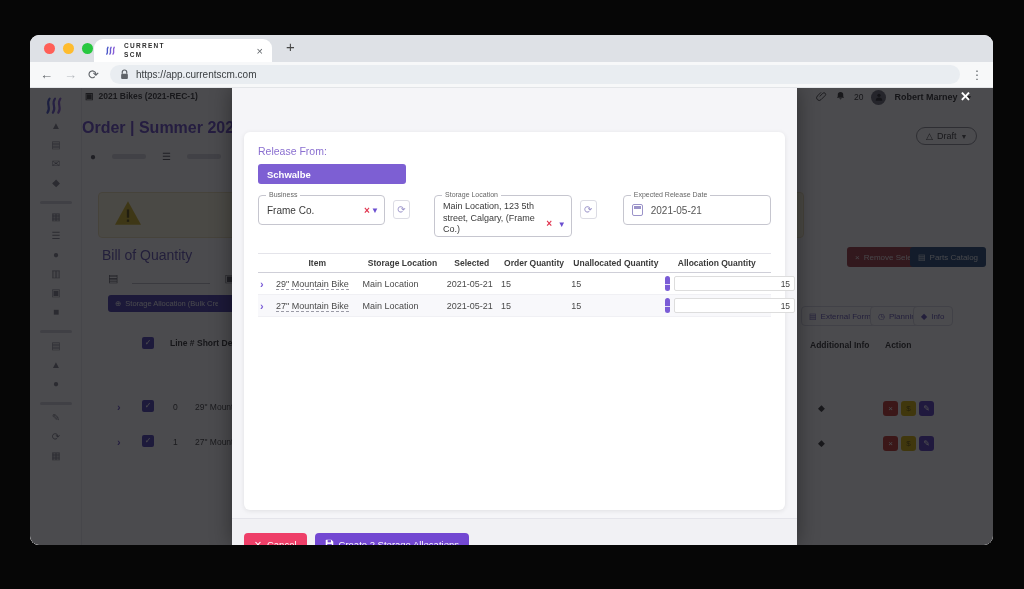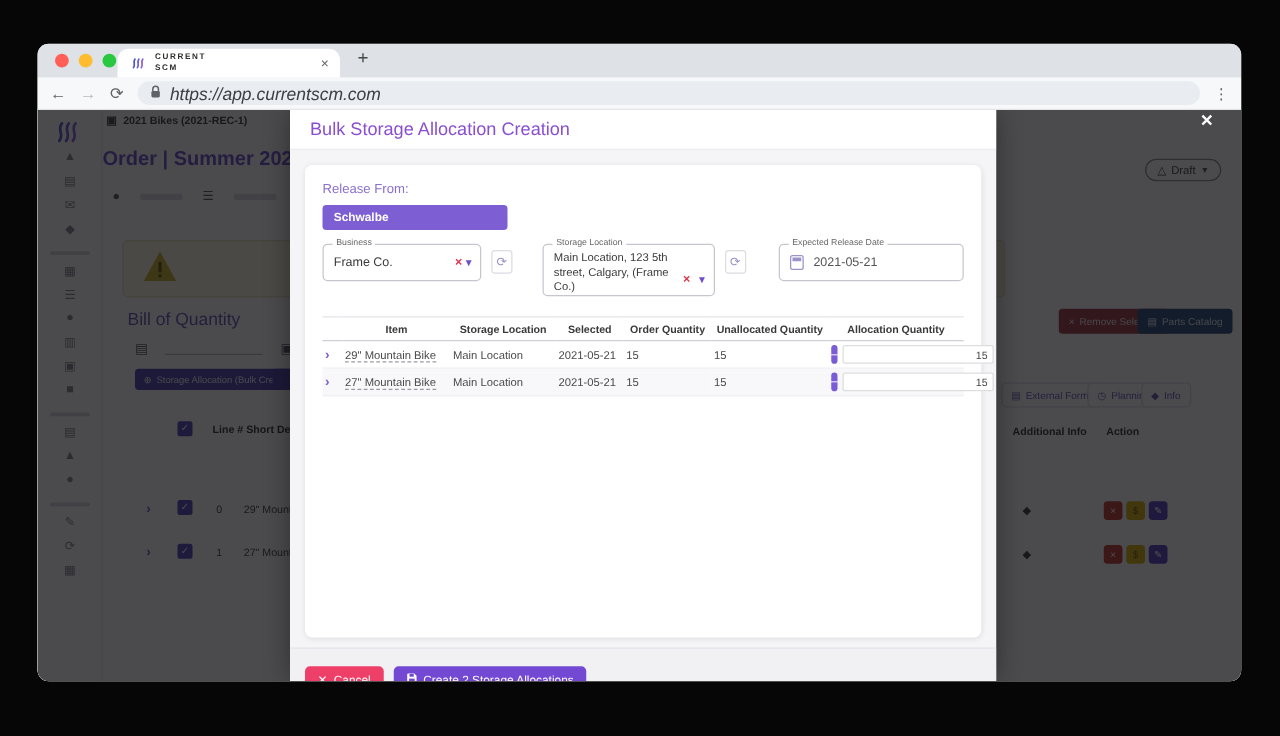--- a/index.html
+++ b/index.html
@@ -14,21 +14,21 @@
   .light.red{background:#ff5f57}.light.yellow{background:#febc2e}.light.green{background:#28c840}
   .tab { position:absolute; left:64px; top:4px; width:178px; height:23px; background:#fff; border-radius:9px 9px 0 0; display:flex; align-items:center; padding:0 9px; }
   .tab-title { font-size:6.5px; font-weight:bold; letter-spacing:1.3px; color:#2e2e2e; line-height:1.3; margin-left:6px; }
   .tab-close { margin-left:auto; color:#5f6368; font-size:11px; }
   .newtab { position:absolute; left:256px; top:3px; color:#474747; font-size:15px; }
 
   .toolbar { height:26px; background:#f7f8f9; display:flex; align-items:center; padding:0 10px; gap:11px; border-bottom:1px solid #e3e5e8; }
   .nav-ic { color:#5f6368; font-size:13px; line-height:1; }
   .nav-ic.dim { color:#b6babf; }
   .urlbar { flex:1; height:19px; background:#e9edf1; border-radius:10px; display:flex; align-items:center; padding:0 10px; gap:7px; }
-  .url { font-size:14px; color:#3c4043;font-style:italic; }
+  .url { font-size:10px; color:#3c4043; }
   .menu-dots { color:#5f6368; font-size:12px; letter-spacing:0; }
 
   
   .page { position:absolute; top:53px; left:0; right:0; bottom:0; background:#fff; overflow:hidden; }
 
   .sidebar { position:absolute; left:0; top:0; width:52px; bottom:0; background:#fff; border-right:1px solid #ececf0; }
   .logo { position:absolute; left:12px; top:2px; }
   .side-icons { position:absolute; top:32px; left:0; width:52px; display:flex; flex-direction:column; align-items:center; }
   .sicon { color:#85858f; font-size:10px; height:15px; margin-bottom:4px; }
   .slabel { width:32px; height:3px; background:#d4d4db; border-radius:2px; margin:5px 0 7px; }
@@ -199,20 +199,41 @@
         <span class="sicon">✎</span>
         <span class="sicon">⟳</span>
         <span class="sicon">▦</span>
       </div>
     </div>
 
     <div class="bc">
       <span class="bc-ic">▣</span>
       <span>2021 Bikes (2021-REC-1)</span>
     </div>
+    <div class="top-right">
+      <span>
+        <svg width="11" height="12" viewBox="0 0 24 24">
+            <path d="M8 13l7-7a3.5 3.5 0 0 1 5 5l-9 9a5.5 5.5 0 0 1-8-8l8-8" fill="none" stroke="#3c3c3c" stroke-width="2"></path>
+          </svg>
+      </span>
+      <span>
+        <svg width="11" height="12" viewBox="0 0 24 24">
+            <path d="M12 3a6 6 0 0 0-6 6v4l-2 3h16l-2-3V9a6 6 0 0 0-6-6zm-2.5 14a2.5 2.5 0 0 0 5 0z" fill="#3c3c3c"></path>
+          </svg>
+      </span>
+      <span class="tr-txt">20</span>
+      <span class="avatar">
+        <svg width="10" height="10" viewBox="0 0 24 24">
+            <circle cx="12" cy="8" r="4" fill="#2c2c30"></circle>
+            <path d="M4 21a8 8 0 0 1 16 0z" fill="#2c2c30"></path>
+          </svg>
+      </span>
+      <span class="tr-name">Robert Marney</span>
+      <span class="chev">▼</span>
+    </div>
 
     <div class="page-title">Order | Summer 2021 Mou</div>
     <div class="mini-toolbar">
       <span class="mt-ic">●</span>
       <span class="mt-bar"></span>
       <span class="mt-ic">☰</span>
       <span class="mt-bar"></span>
       <span class="mt-ic">▦</span>
     </div>
     <div class="draft-pill">
@@ -292,23 +313,20 @@
 
     <span class="tag-ic" style="left:788px;top:350px;">◆</span>
     <span class="act-btn act-red" style="left:853px;top:348px;">×</span>
     <span class="act-btn act-yel" style="left:871px;top:348px;">$</span>
     <span class="act-btn act-pur" style="left:889px;top:348px;">✎</span>
 
     <div class="overlay"></div>
     <span class="modal-close">✕</span>
 
     <div class="modal">
-      <div class="m-header">
-        <span class="m-title">Bulk Storage Allocation Creation</span>
-      </div>
 
       <div class="m-card">
         <div class="m-label">Release From:</div>
         <button class="schwalbe">Schwalbe</button>
 
         <div class="fields">
           <div class="fs fs-biz">
             <span class="fs-label">Business</span>
             <div class="fs-row">
               <span class="fs-val">Frame Co.</span>

